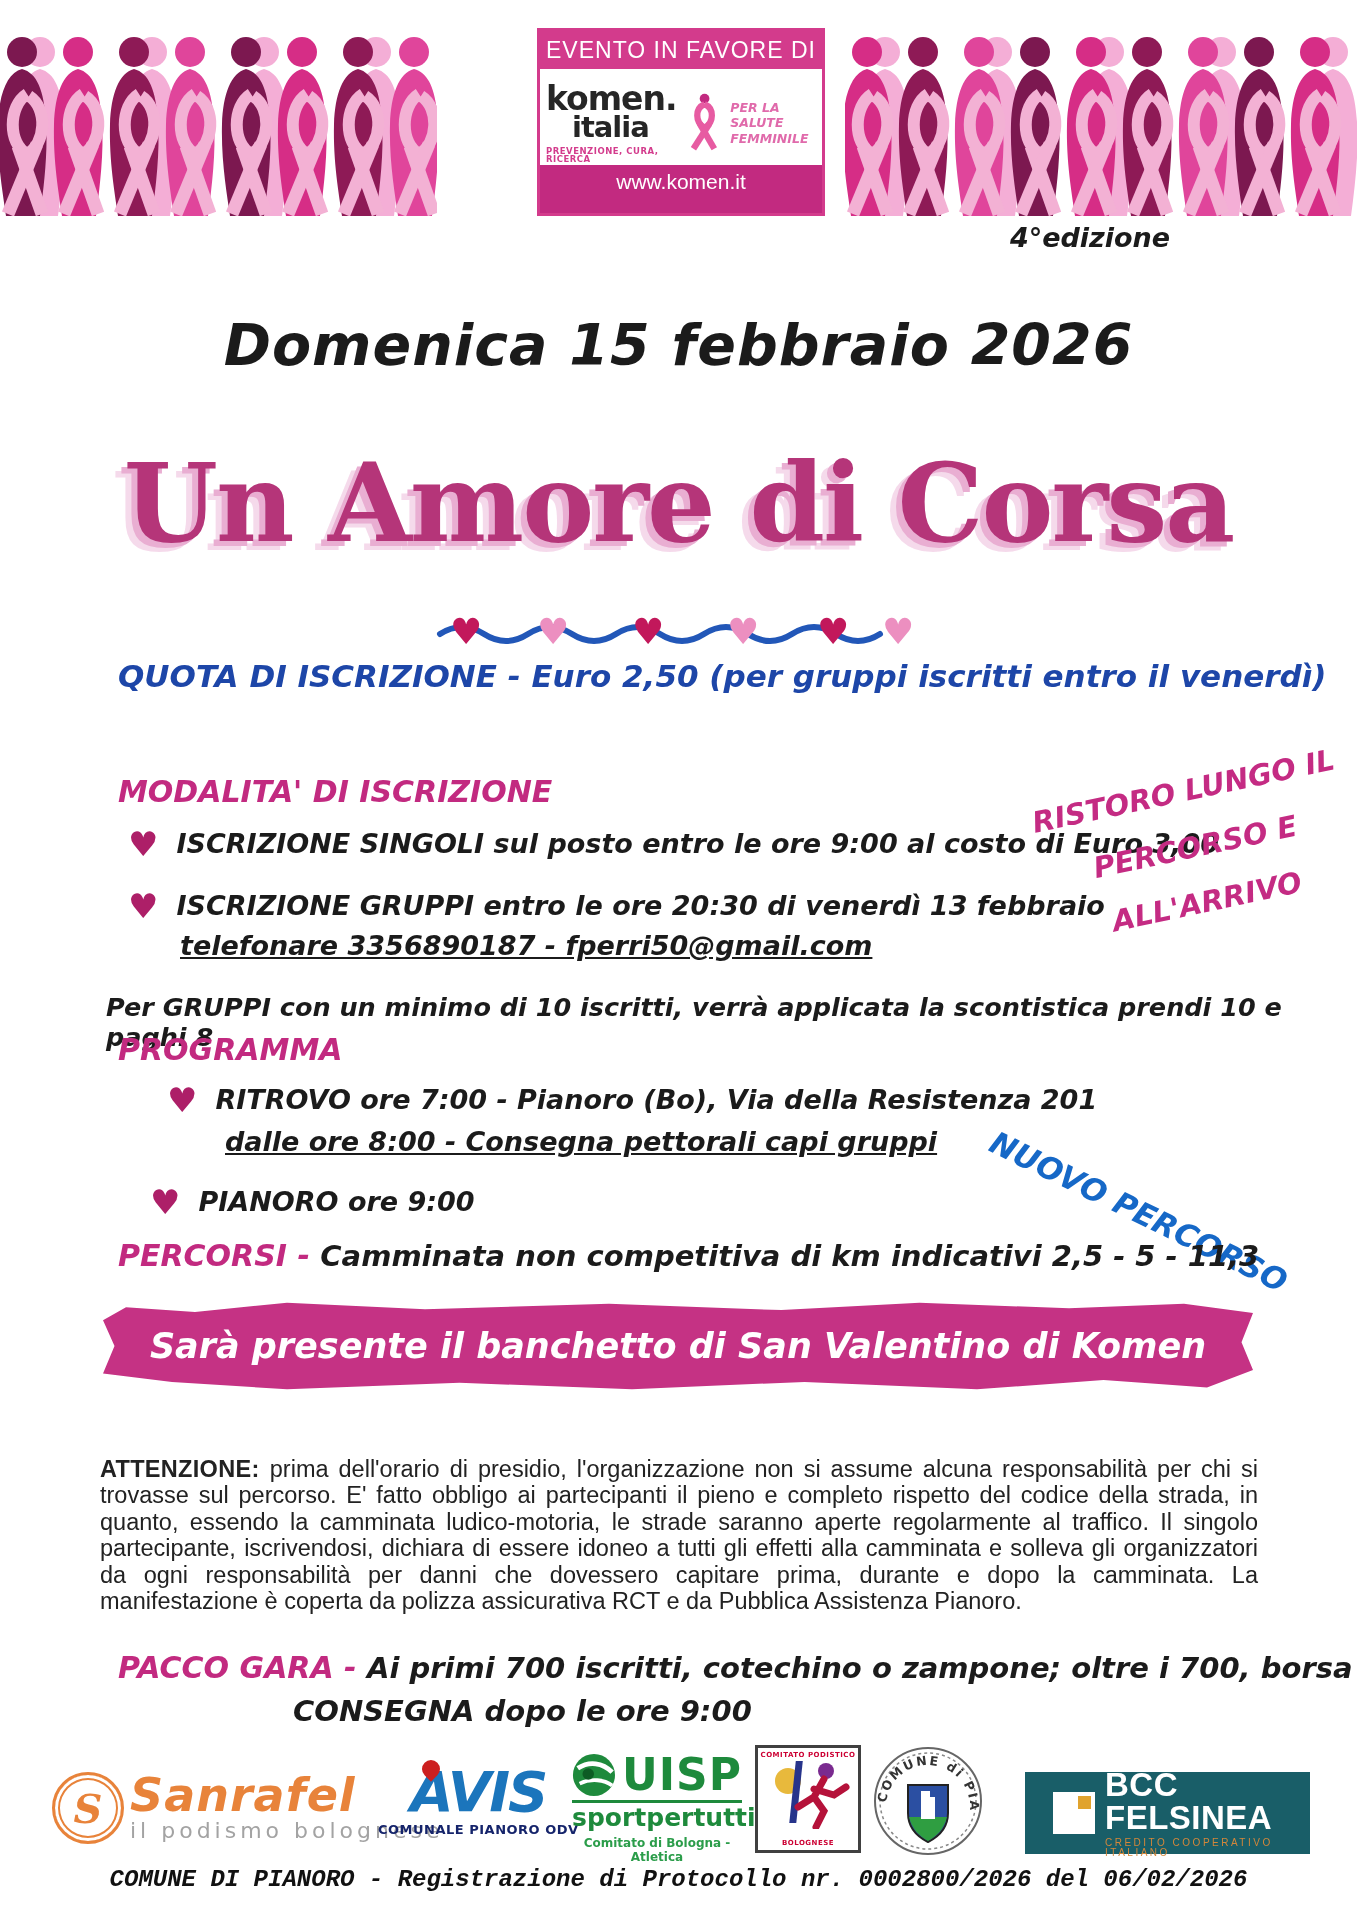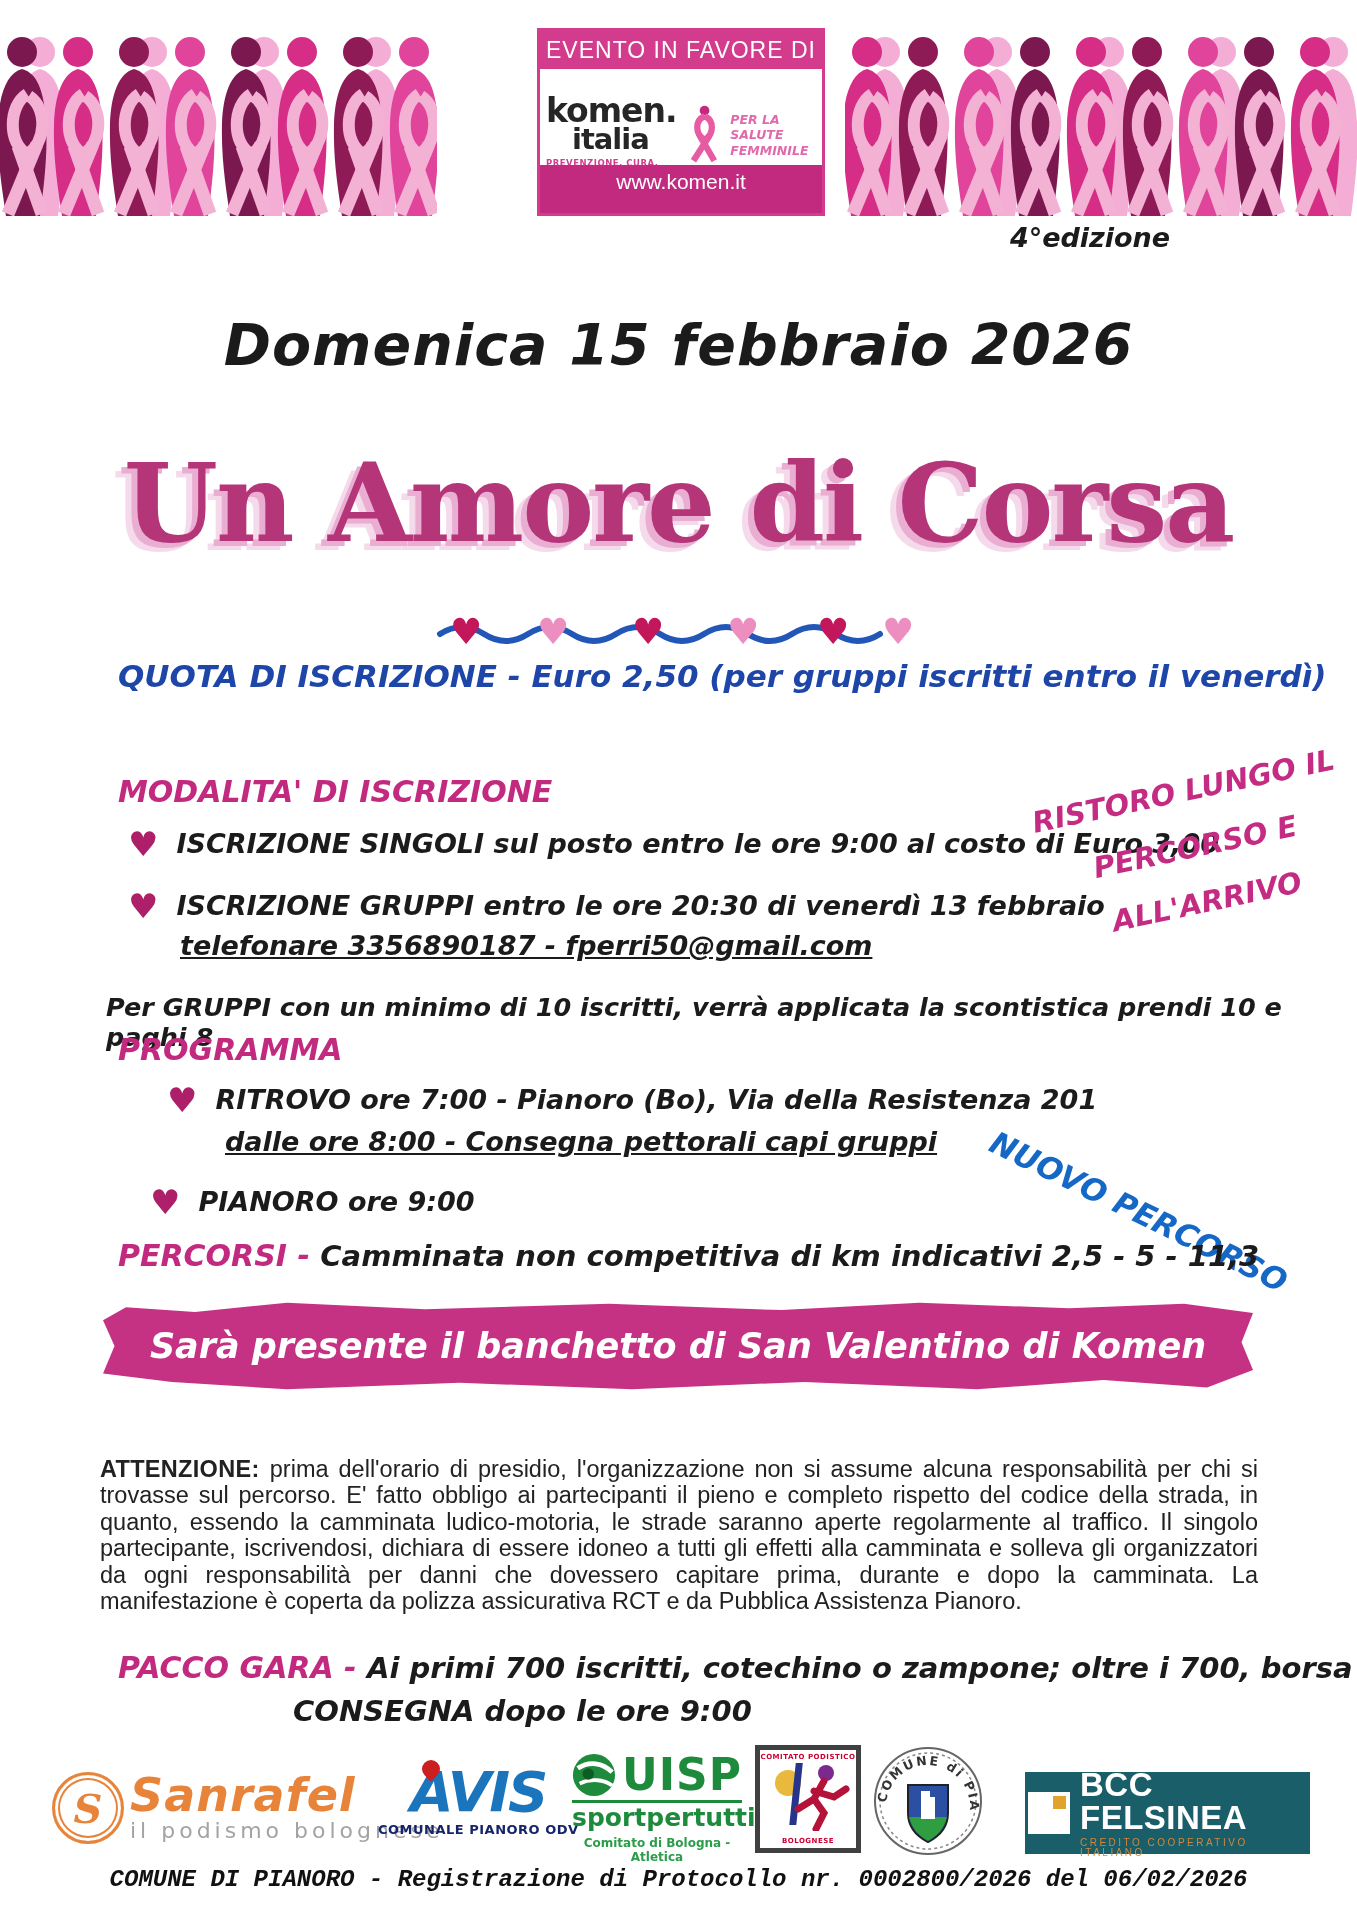--- a/index.html
+++ b/index.html
@@ -7,21 +7,21 @@
         font-family:"DejaVu Sans",sans-serif;}
   .abs{position:absolute;}
   .mk{font-family:"DejaVu Sans",sans-serif;font-style:italic;font-weight:bold;color:#1b1b1b;}
   .center{left:0;width:1357px;text-align:center;}
 
   
   .komen-box{left:537px;top:28px;width:288px;height:188px;background:#fff;
              border:3px solid #d33b8c;box-sizing:border-box;}
   .komen-bar{background:#d33b8c;color:#fff;text-align:center;font-family:"Liberation Sans",sans-serif;
              font-size:23px;letter-spacing:1px;line-height:38px;height:38px;font-weight:400;}
-  .komen-mid{display:flex;align-items:center;justify-content:center;height:108px;gap:6px;padding:12px 6px;}
+  .komen-mid{display:flex;align-items:center;justify-content:center;height:108px;gap:6px;padding:0 6px;}
   .komen-words{text-align:left;line-height:0.95;}
   .komen-w1{font-size:33px;font-weight:900;color:#262626;letter-spacing:-1px;}
   .komen-w2{font-size:29px;font-weight:900;color:#262626;letter-spacing:-1px;padding-left:26px;}
   .komen-tag{font-size:8.5px;color:#d33b8c;font-weight:bold;letter-spacing:.5px;margin-top:5px;}
   .komen-side{font-size:12.5px;color:#e06aab;font-weight:bold;font-style:italic;line-height:1.25;}
   .komen-web{background:#c22a80;color:#fff;text-align:center;font-family:"Liberation Sans",sans-serif;
              font-size:21px;line-height:34px;height:48px;font-weight:300;position:absolute;left:0;right:0;bottom:0;}
   .edition{left:1000px;top:222px;width:180px;font-size:27px;text-align:center;}
 
   .date-title{top:312px;font-size:57px;letter-spacing:1px;}
@@ -74,27 +74,27 @@
   .avis{left:378px;top:1764px;text-align:center;}
   .avis-name{font-size:56px;font-weight:900;font-style:italic;color:#1b75bc;letter-spacing:-2px;line-height:1;position:relative;}
   .avis-drop{position:absolute;left:44px;top:-4px;width:18px;height:18px;background:#cc1f1f;
              border-radius:50% 50% 50% 0;transform:rotate(-45deg);}
   .avis-sub{font-size:13px;font-weight:bold;color:#15246b;margin-top:2px;letter-spacing:.5px;}
   .uisp{left:572px;top:1752px;text-align:center;width:170px;}
   .uisp-top{display:flex;align-items:center;justify-content:center;gap:6px;}
   .uisp-name{font-size:44px;font-weight:900;color:#1e8a3c;letter-spacing:1px;line-height:1;}
   .uisp-sub{font-size:25px;font-weight:bold;color:#1e8a3c;border-top:3px solid #1e8a3c;margin-top:2px;line-height:1.2;}
   .uisp-sub2{font-size:12px;font-weight:bold;color:#2b9d4a;margin-top:3px;}
-  .podistico{left:755px;top:1745px;width:106px;height:108px;border:5px solid #404040;box-sizing:border-box;
+  .podistico{left:755px;top:1745px;width:106px;height:108px;border:3px solid #404040;box-sizing:border-box;
              background:#fff;text-align:center;position:absolute;}
   .pod-top,.pod-bottom{font-size:7px;color:#c03;font-weight:bold;letter-spacing:.5px;}
   .pod-top{margin-top:3px;} .pod-bottom{position:absolute;bottom:3px;left:0;right:0;}
   .comune{left:872px;top:1745px;}
   .bcc{left:1025px;top:1772px;width:285px;height:82px;background:#195e68;display:flex;align-items:center;
-       padding:0 3px;box-sizing:border-box;gap:10px;}
+       padding:0 28px;box-sizing:border-box;gap:10px;}
   .bcc-sq{width:42px;height:42px;background:#fff;position:relative;flex:0 0 auto;}
   .bcc-sq::after{content:"";position:absolute;right:4px;top:4px;width:13px;height:13px;background:#e0a32e;}
   .bcc-words{line-height:1;}
   .bcc-name{font-size:33px;font-weight:bold;color:#fff;letter-spacing:.5px;font-family:"Liberation Sans",sans-serif;}
   .bcc-sub{font-size:10px;color:#d4873a;letter-spacing:2.5px;margin-top:4px;font-family:"Liberation Sans",sans-serif;}
   .registration{top:1866px;font-family:"Liberation Mono",monospace;font-weight:bold;font-style:italic;
                 font-size:24px;color:#111;}
 </style>
 </head>
 <body>

